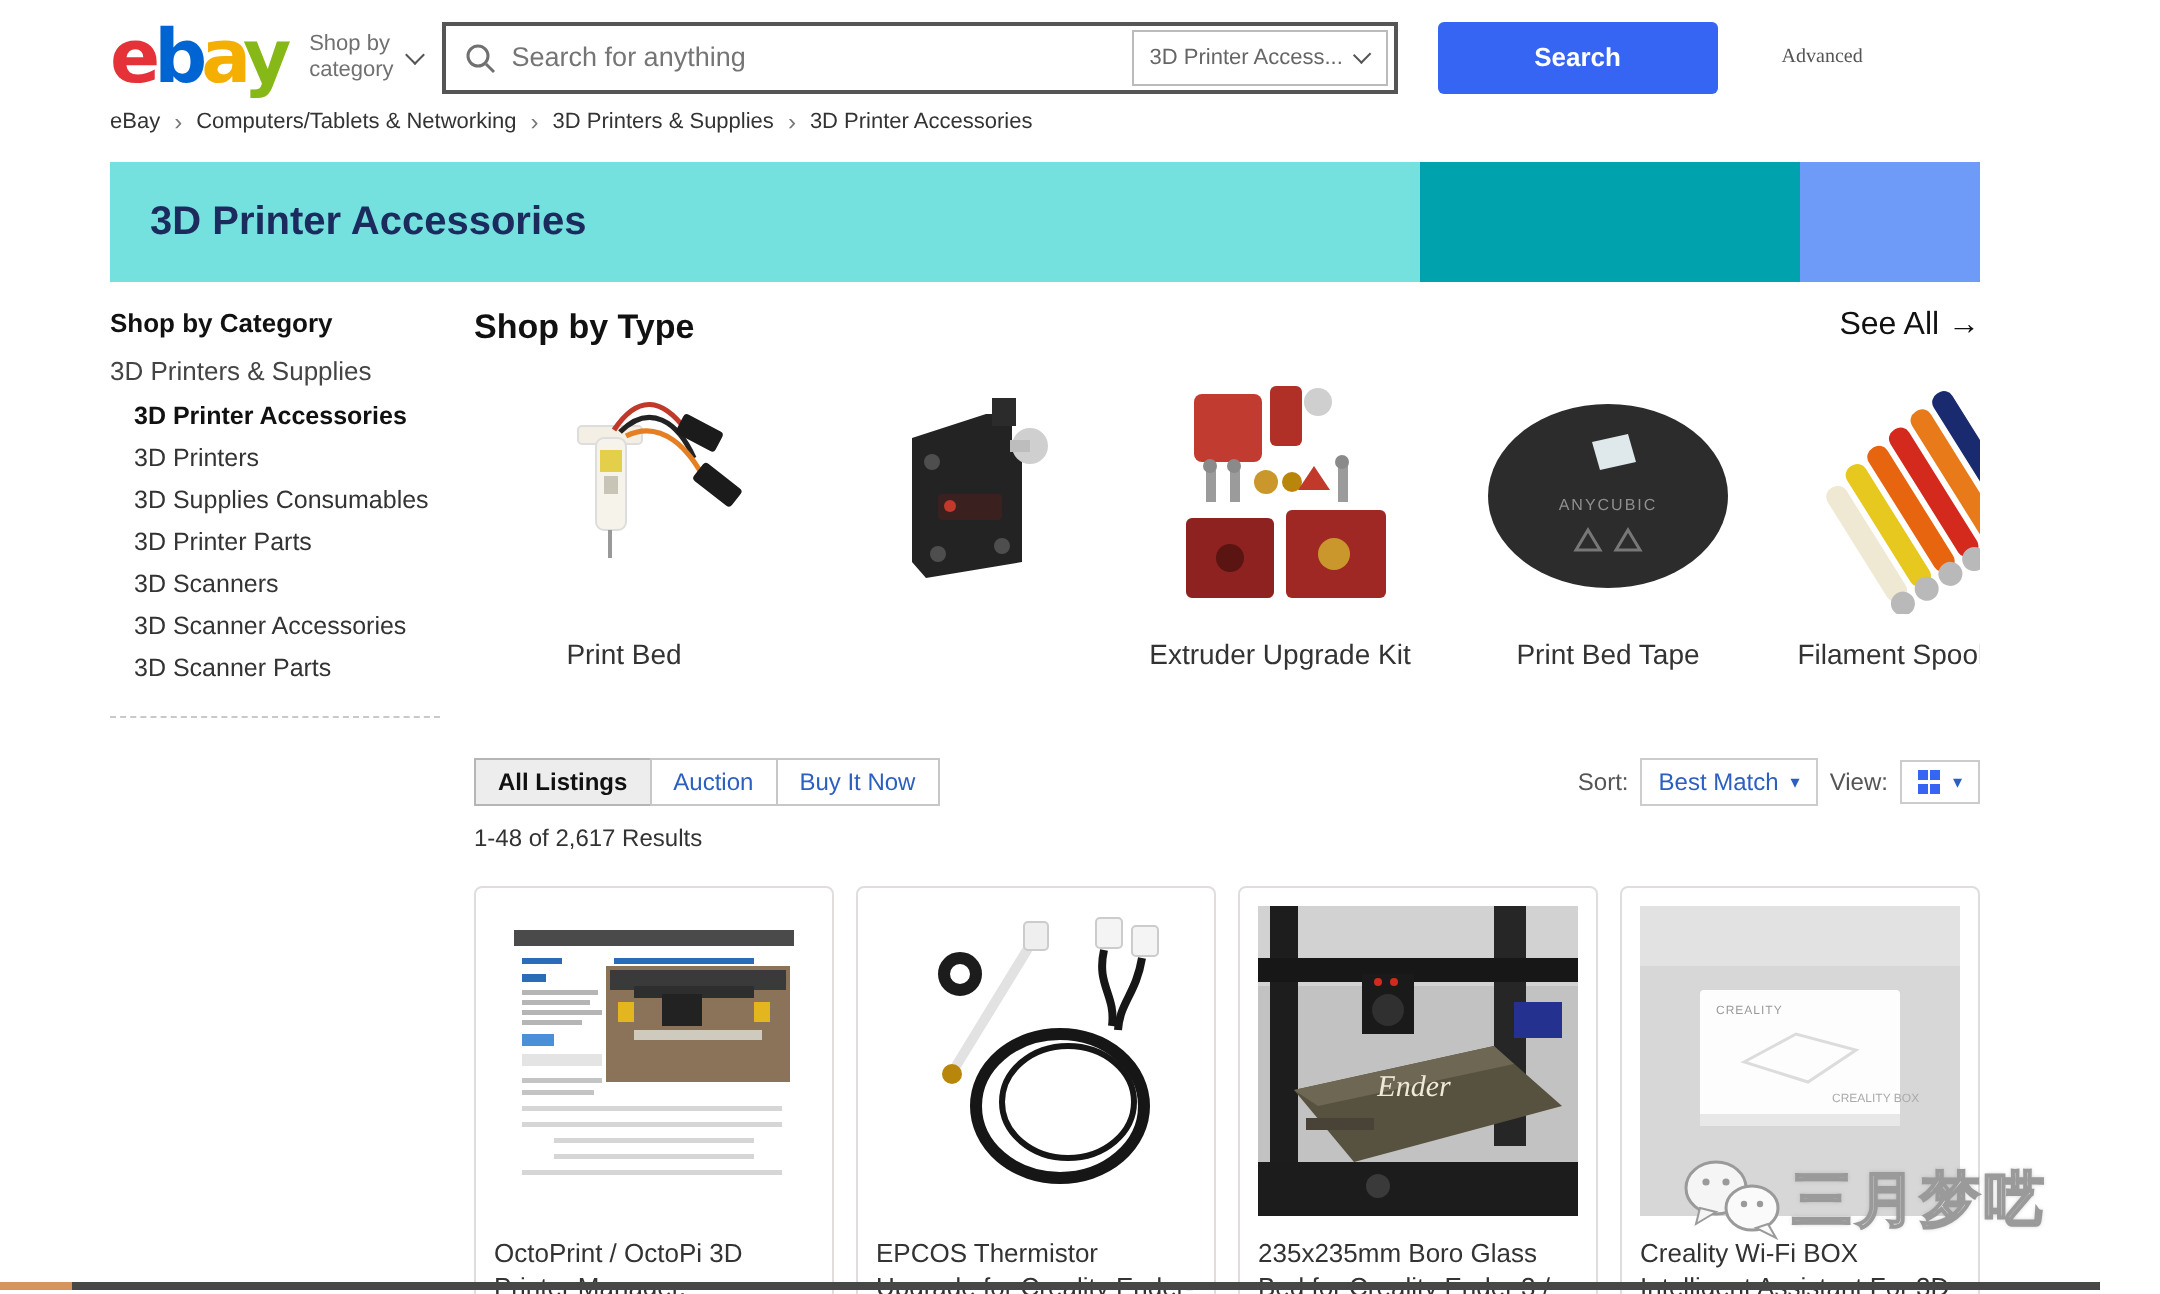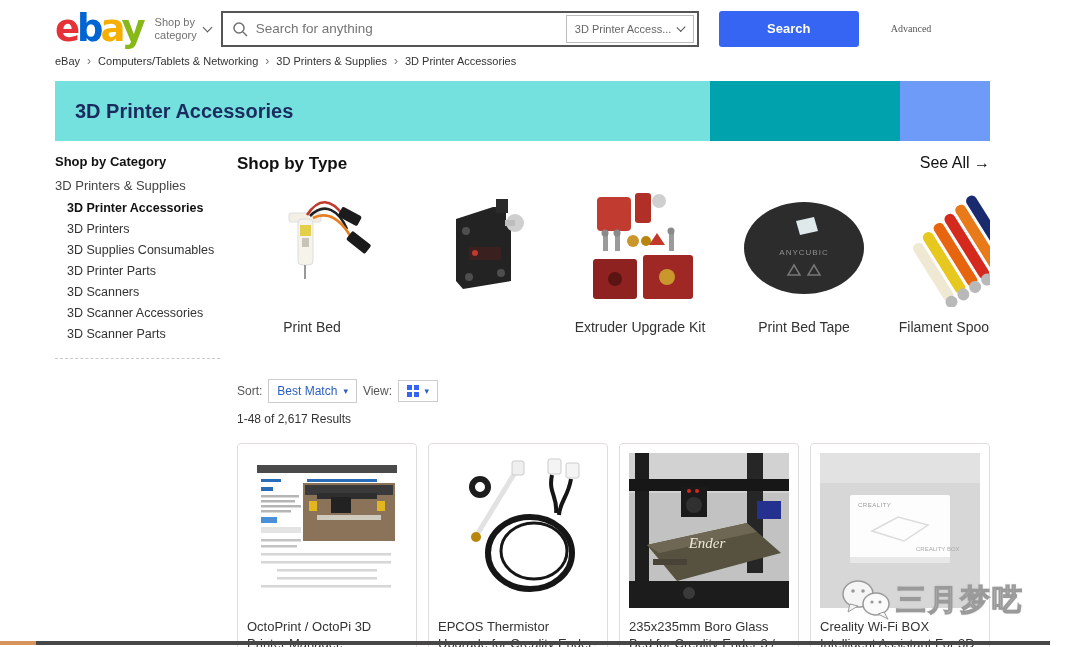--- a/index.html
+++ b/index.html
@@ -255,20 +255,25 @@
                 <circle cx="61" cy="96" r="6" fill="#b9b9b9"></circle>
                 <circle cx="75" cy="96" r="6" fill="#b9b9b9"></circle>
               </g>
             </svg>
           </div>
           <div class="lbl">Filament Spool Holder</div>
         </div>
       </div>
 
       <div class="filterrow">
+        <div class="tabs">
+          <div class="tab active">All Listings</div>
+          <div class="tab">Auction</div>
+          <div class="tab">Buy It Now</div>
+        </div>
         <div class="sorter">
           <span>Sort:</span>
           <div class="dropbox">
             <span>Best Match</span>
             <span class="caret">▾</span>
           </div>
           <span>View:</span>
           <div class="dropbox">
             <span class="gridicon">
                 <i></i>

